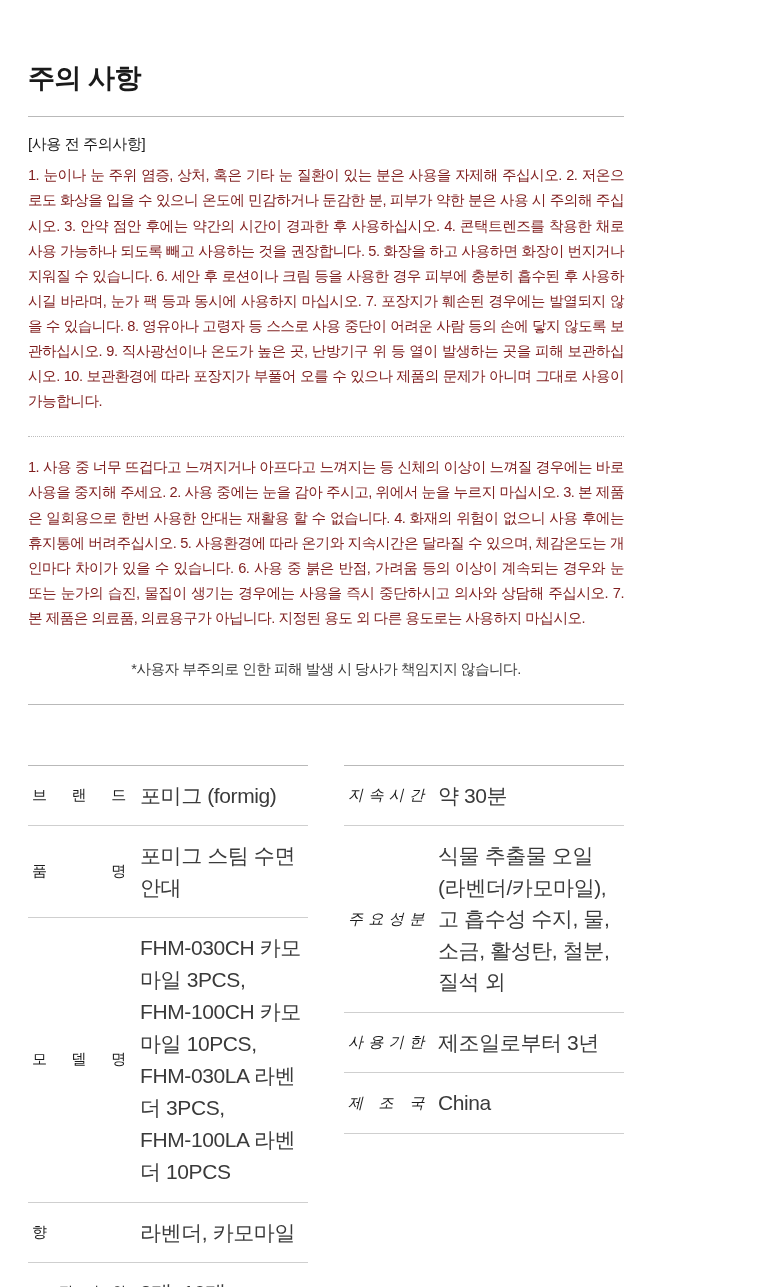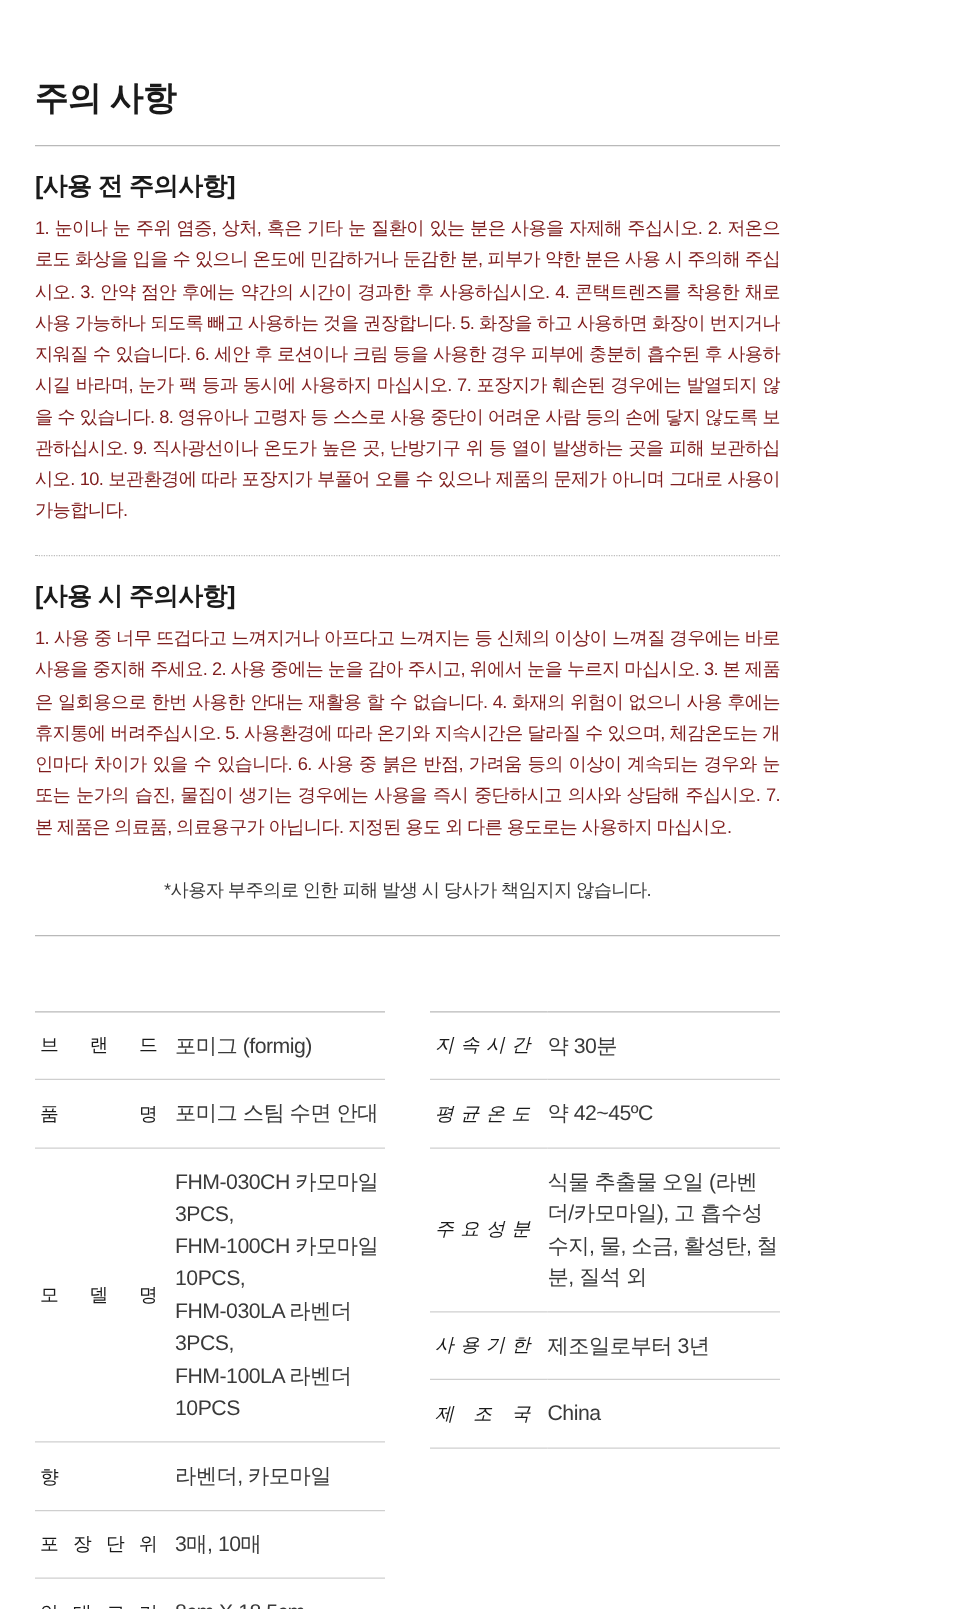--- a/index.html
+++ b/index.html
@@ -43,22 +43,22 @@
     margin: 22px 0 18px 0;
   }
   .rule-bottom {
     border: 0;
     border-top: 1px solid #b9b9b9;
     margin: 22px 0 0 0;
   }
 
   
   .block-label {
-    font-size: 20px;
-    font-weight: bold;
+    font-size: 15px;
+    font-weight: normal;
     color: #1a1a1a;
     margin: 0 0 9px 0;
     letter-spacing: -0.4px;
   }
   .block-body {
     font-size: 14.6px;
     line-height: 1.72;
     color: #7f1d1d;
     letter-spacing: -0.5px;
     text-align: justify;
@@ -102,21 +102,21 @@
     text-align-last: justify;
     font-weight: normal;
     font-size: 15px;
     color: #1a1a1a;
     padding: 14px 14px 14px 4px;
     vertical-align: middle;
     letter-spacing: -0.2px;
     white-space: nowrap;
   }
   .spec-table td {
-    font-size: 17px;
+    font-size: 21px;
     color: #3a3a3a;
     padding: 14px 2px 14px 0;
     vertical-align: middle;
     letter-spacing: -0.4px;
     line-height: 1.5;
   }
   .spec-table td .ml {
     display: block;
     line-height: 1.52;
   }
@@ -135,21 +135,20 @@
     <hr class="rule-solid">
 
     <div>
       <p class="block-label">[사용 전 주의사항]</p>
       <p class="block-body">1. 눈이나 눈 주위 염증, 상처, 혹은 기타 눈 질환이 있는 분은 사용을 자제해 주십시오. 2. 저온으로도 화상을 입을 수 있으니 온도에 민감하거나 둔감한 분, 피부가 약한 분은 사용 시 주의해 주십시오. 3. 안약 점안 후에는 약간의 시간이 경과한 후 사용하십시오.  4. 콘택트렌즈를 착용한 채로 사용 가능하나 되도록 빼고 사용하는 것을 권장합니다. 5. 화장을 하고 사용하면 화장이 번지거나 지워질 수 있습니다. 6. 세안 후 로션이나 크림 등을 사용한 경우 피부에 충분히 흡수된 후 사용하시길 바라며, 눈가 팩 등과 동시에 사용하지 마십시오. 7. 포장지가 훼손된 경우에는 발열되지 않을 수 있습니다. 8. 영유아나 고령자 등 스스로 사용 중단이 어려운 사람 등의 손에 닿지 않도록 보관하십시오. 9. 직사광선이나 온도가 높은 곳, 난방기구 위 등 열이 발생하는 곳을 피해 보관하십시오. 10. 보관환경에 따라 포장지가 부풀어 오를 수 있으나 제품의 문제가 아니며 그대로 사용이 가능합니다.</p>
     </div>
 
     <hr class="rule-dotted">
 
     <div>
-      <p class="block-label">[사용 시 주의사항]</p>
       <p class="block-body">1. 사용 중 너무 뜨겁다고 느껴지거나 아프다고 느껴지는 등 신체의 이상이 느껴질 경우에는 바로 사용을 중지해 주세요.  2. 사용 중에는 눈을 감아 주시고, 위에서 눈을 누르지 마십시오. 3. 본 제품은 일회용으로 한번 사용한 안대는 재활용 할 수 없습니다. 4. 화재의 위험이 없으니 사용 후에는 휴지통에 버려주십시오. 5. 사용환경에 따라 온기와 지속시간은 달라질 수 있으며, 체감온도는 개인마다 차이가 있을 수 있습니다. 6. 사용 중 붉은 반점, 가려움 등의 이상이 계속되는 경우와 눈 또는 눈가의 습진, 물집이 생기는 경우에는 사용을 즉시 중단하시고 의사와 상담해 주십시오. 7. 본 제품은 의료품, 의료용구가 아닙니다. 지정된 용도 외 다른 용도로는 사용하지 마십시오.</p>
     </div>
 
     <p class="note">*사용자 부주의로 인한 피해 발생 시 당사가 책임지지 않습니다.</p>
 
     <hr class="rule-bottom">
   </section>
 
   <section class="product-section">
 
@@ -190,24 +189,20 @@
         </table>
       </div>
       <div class="spec-col right-col">
         <table class="spec-table">
           <tbody>
               <tr>
                 <th>지 속 시 간</th>
                 <td>약 30분</td>
               </tr>
               <tr>
-                <th>평 균 온 도</th>
-                <td>약 42~45ºC</td>
-              </tr>
-              <tr>
                 <th>주 요  성 분</th>
                 <td>식물 추출물 오일 (라벤더/카모마일), 고 흡수성 수지, 물, 소금, 활성탄, 철분, 질석 외</td>
               </tr>
               <tr>
                 <th>사 용 기 한</th>
                 <td>제조일로부터 3년</td>
               </tr>
               <tr>
                 <th>제 조 국</th>
                 <td>China</td>

